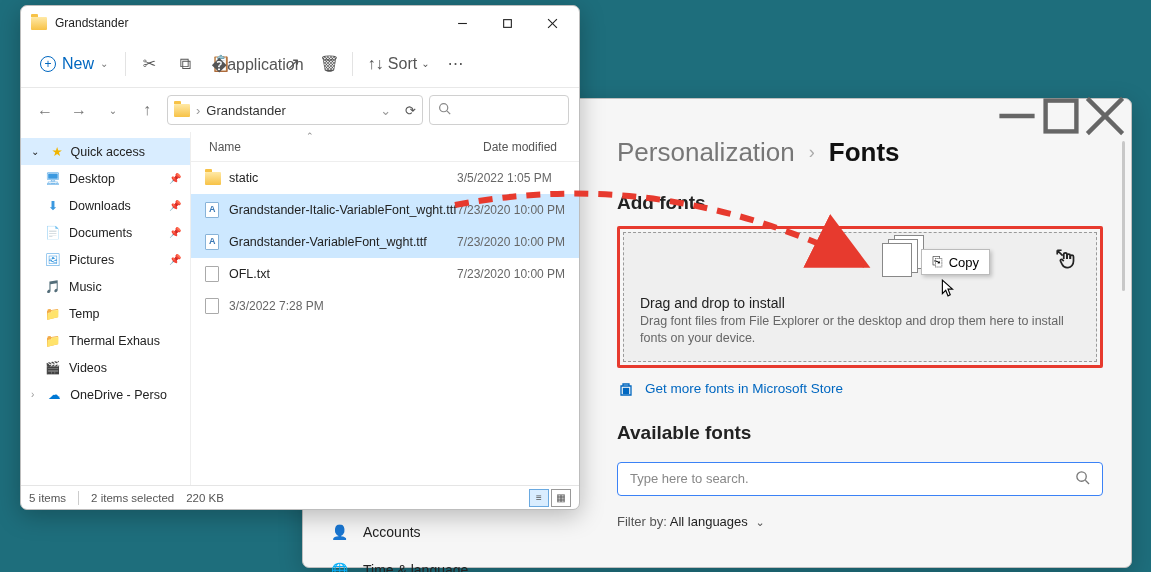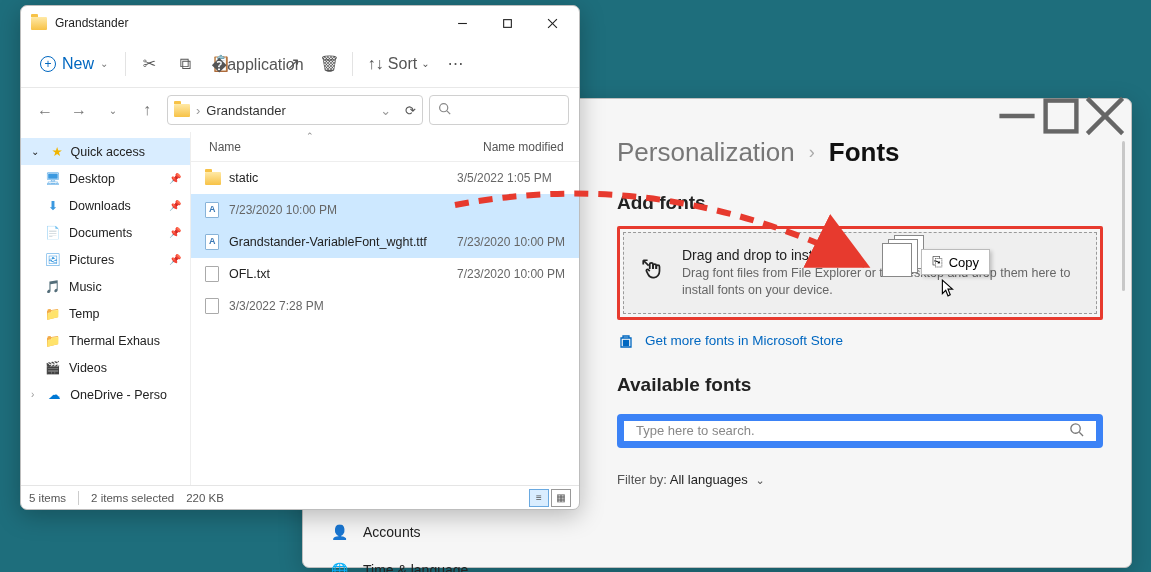--- a/index.html
+++ b/index.html
@@ -58,28 +58,28 @@
   .set-side { width:300px; padding:0 16px; }
   .set-side-item { height:38px; display:flex; align-items:center; gap:14px; padding:0 12px; font-size:14px; color:#222; border-radius:4px; }
   .set-side-ico { width:18px; height:18px; display:flex; align-items:center; justify-content:center; }
   .set-main { flex:1; padding:4px 28px 0 14px; overflow:hidden; position:relative; }
   .set-scrollbar { position:absolute; right:6px; top:8px; width:3px; height:150px; background:#c8c8c8; border-radius:2px; }
   .crumb { font-size:26px; color:#777; display:flex; align-items:center; gap:14px; }
   .crumb .sep { color:#aaa; font-size:18px; }
   .crumb .cur { color:#111; font-weight:600; }
   .h2 { font-size:19px; font-weight:600; margin-top:24px; color:#222; }
   .drop { margin-top:12px; border:3px solid #e73a2e; padding:3px; border-radius:2px; position:relative; }
-  .drop-inner { border:1px dashed #9a9a9a; background:#efefef; padding:14px 16px; display:flex; gap:16px; align-items:center; }
+  .drop-inner { border:1px dashed #9a9a9a; background:#efefef; padding:14px 16px; display:flex; gap:16px; align-items:flex-end;flex-direction:column; }
   .drop-ico { font-size:22px; }
   .drop-txt .t { font-size:14px; color:#222; }
   .drop-txt .s { font-size:12.5px; color:#666; margin-top:2px; line-height:1.35; }
   .store-link { margin-top:12px; display:flex; align-items:center; gap:10px; font-size:13.5px; color:#0067c0; }
   .store-ico { width:18px; height:18px; color:#0067c0; display:flex; align-items:center; justify-content:center; }
-  .searchbox { margin-top:18px; height:34px; border:7px solid #3b82f6; border-radius:4px; background:#fff; display:flex; align-items:center; padding:0 12px; font-size:13px; color:#888; justify-content:space-between; }
-  .filter { margin-top:24px; font-size:13px; color:#555; }
+  .searchbox { margin-top:18px; height:34px; border:1px solid #3b82f6; border-radius:4px; background:#fff; display:flex; align-items:center; padding:0 12px; font-size:13px; color:#888; justify-content:space-between; }
+  .filter { margin-top:18px; font-size:13px; color:#555; }
   .filter b { font-weight:400; color:#222; }
 
   
   .copy-tip { position:absolute; top:20px; right:110px; background:#fff; border:1px solid #bbb; box-shadow:2px 2px 4px rgba(0,0,0,.2); padding:4px 10px; font-size:13px; display:flex; align-items:center; gap:6px; z-index:30; }
   .copy-pages { position:absolute; top:6px; right:170px; width:50px; height:40px; z-index:29; }
   .copy-pages div { position:absolute; width:30px; height:34px; background:#fff; border:1px solid #888; }
   .copy-pages .p1{ top:0; left:14px;} .copy-pages .p2{ top:4px; left:8px;} .copy-pages .p3{ top:8px; left:2px;}
   .cursor2 { position:absolute; top:50px; right:145px; font-size:16px; z-index:31; color:#000;}
 
   
@@ -325,34 +325,35 @@
       <div class="sb-item" style="padding-left:10px;">
         <span style="font-size:10px;margin-right:4px;color:#999;">›</span>
         <span class="sb-ico" style="color:#0078d4;">☁</span>
         <span>OneDrive - Perso</span>
       </div>
     </div>
     <div class="listing">
       <div class="list-head">
         <span class="sort-up">⌃</span>
         <div class="col-name">Name</div>
-        <div class="col-date">Name modified</div>
+        <div class="col-date">Date modified</div>
       </div>
       <div id="rows">
           <div class="row">
             <span class="ico">
               <span class="ico-folder"></span>
             </span>
             <span class="n">static</span>
             <span class="d">3/5/2022 1:05 PM</span>
           </div>
           <div class="row sel">
             <span class="ico">
               <span class="ico-ttf"></span>
             </span>
+            <span class="n">Grandstander-Italic-VariableFont_wght.ttf</span>
             <span class="d">7/23/2020 10:00 PM</span>
           </div>
           <div class="row sel">
             <span class="ico">
               <span class="ico-ttf"></span>
             </span>
             <span class="n">Grandstander-VariableFont_wght.ttf</span>
             <span class="d">7/23/2020 10:00 PM</span>
           </div>
           <div class="row">

